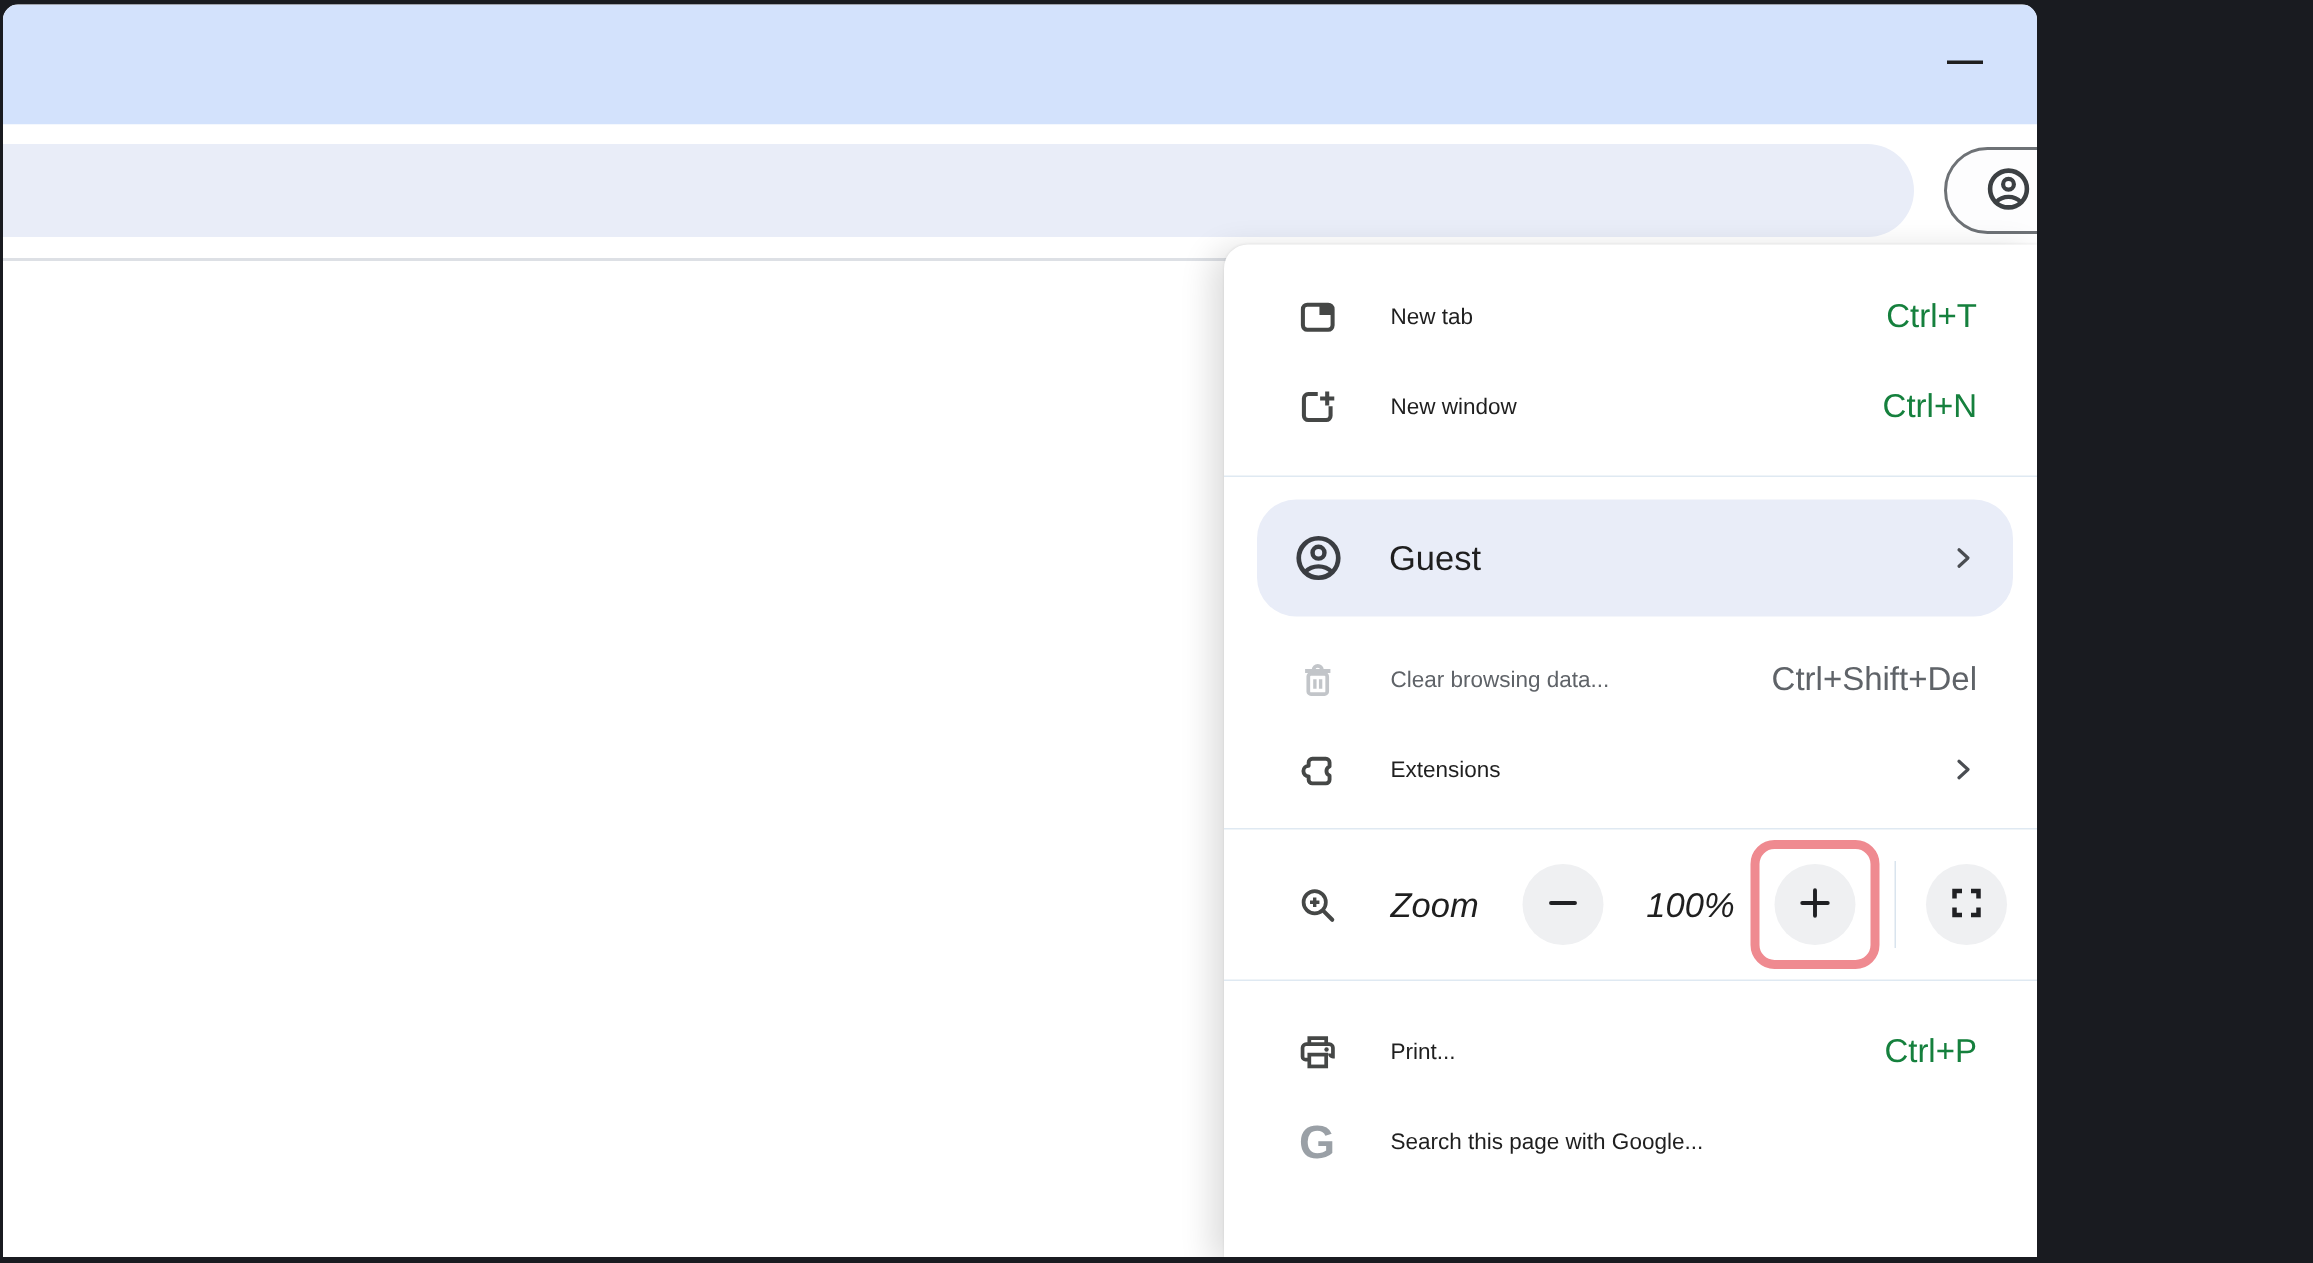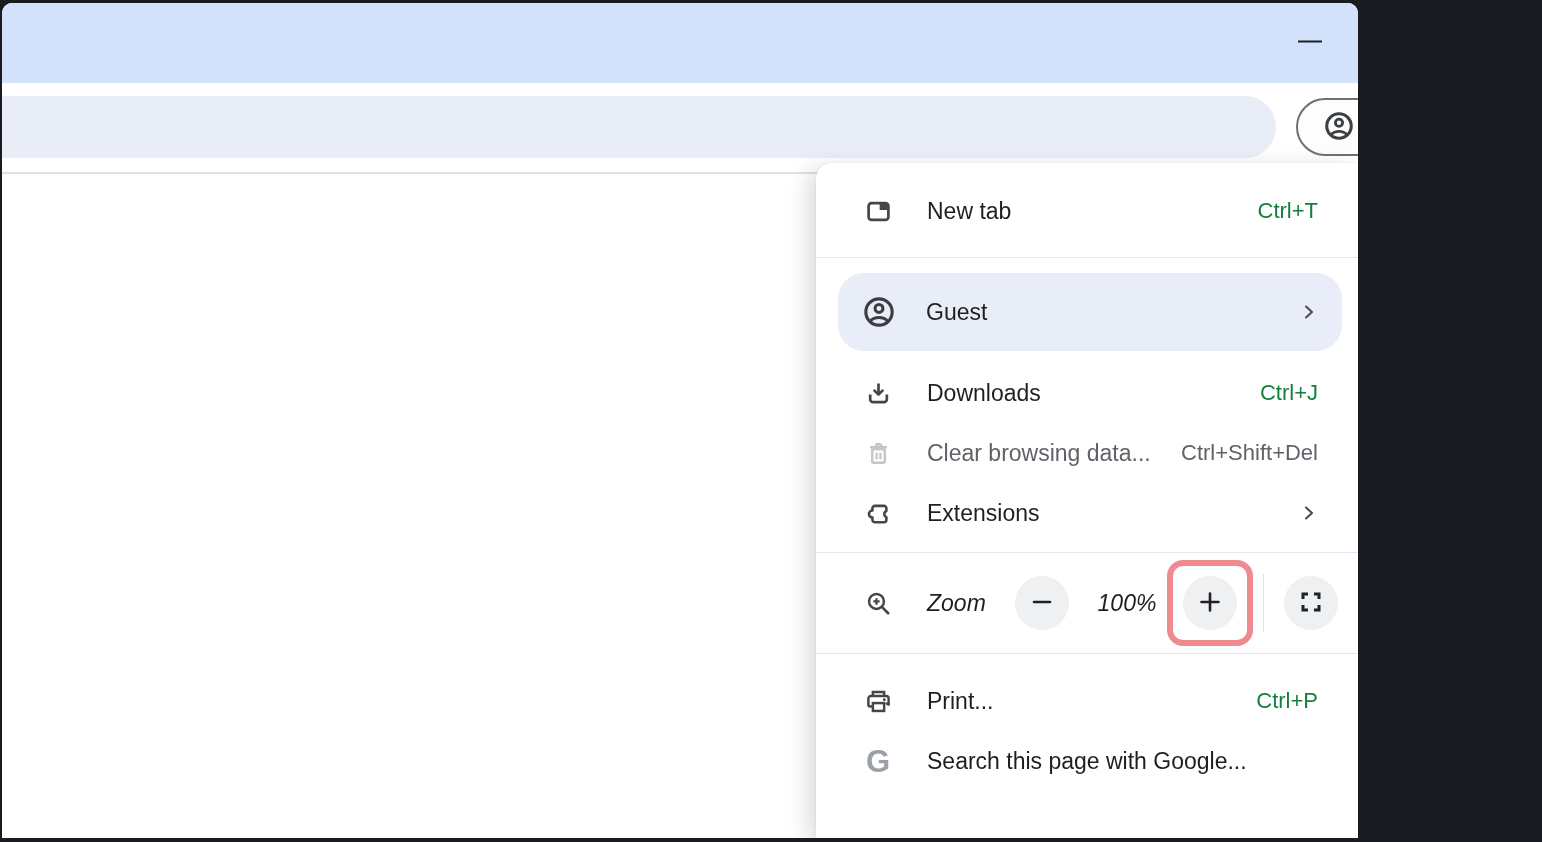--- a/index.html
+++ b/index.html
@@ -31,21 +31,21 @@
 
   
   .menu { position:absolute; left:814px; top:160px; right:0; bottom:0; background:#ffffff;
           border-radius:16px 0 0 0; box-shadow:-8px 4px 22px rgba(0,0,0,.14), 0 0 2px rgba(0,0,0,.08);
           display:flex; flex-direction:column; }
   .sp18{height:18px;} .sp16{height:16px;} .sp15{height:15px;} .sp12{height:12px;}
   .sp9{height:9px;} .sp17{height:17px;}
   .sep { height:1px; background:#dfe9f2; flex:none; }
   .mi { height:60px; display:flex; align-items:center; padding:0 40px 0 48px; cursor:pointer; flex:none; }
   .mi .ic { width:28px; height:28px; flex:none; display:flex; align-items:center; justify-content:center; }
-  .mi .label { font-size:23px; color:#1f1f1f; margin-left:35px; white-space:nowrap; }
+  .mi .label { font-size:15px; color:#1f1f1f; margin-left:35px; white-space:nowrap; }
   .mi .shortcut { margin-left:auto; font-size:22px; color:#15803d; white-space:nowrap; }
   .mi .chev { margin-left:auto; display:flex; align-items:center; }
   .mi.disabled .label, .mi.disabled .shortcut { color:#5f6368; }
   .guest-row { height:78px; margin:0 16px 0 22px; background:#e9edf8; border-radius:26px;
                display:flex; align-items:center; padding:0 24px; cursor:pointer; flex:none; }
   .guest-row .ic { width:34px; height:34px; display:flex; align-items:center; justify-content:center; }
   .guest-row .label { font-size:23px; color:#1f1f1f; margin-left:30px; }
   .guest-row .chev { margin-left:auto; display:flex; align-items:center; }
 
   
@@ -126,20 +126,30 @@
       <span class="ic">
         <svg width="27" height="27" viewBox="0 0 24 24" fill="none">
           <rect x="3.2" y="4.6" width="17.6" height="14.8" rx="2.6" stroke="#454746" stroke-width="2.4"></rect>
           <path d="M13 4.6 h5.2 a2.6 2.6 0 0 1 2.6 2.6 v3.4 h-7.8 Z" fill="#454746"></path>
         </svg>
       </span>
       <span class="label">New tab</span>
       <span class="shortcut">Ctrl+T</span>
     </div>
 
+    <div class="mi">
+      <span class="ic">
+        <svg width="27" height="27" viewBox="0 0 24 24" fill="none">
+          <path d="M12 4.2 H6.4 a2.6 2.6 0 0 0 -2.6 2.6 V17 a2.6 2.6 0 0 0 2.6 2.6 H17 a2.6 2.6 0 0 0 2.6 -2.6 V11.4" stroke="#454746" stroke-width="2.4"></path>
+          <path d="M17.6 2.6 V11 M13.4 6.8 H21.8" stroke="#454746" stroke-width="2.4"></path>
+        </svg>
+      </span>
+      <span class="label">New window</span>
+      <span class="shortcut">Ctrl+N</span>
+    </div>
 
     <div class="sp16"></div>
     <div class="sep"></div>
     <div class="sp15"></div>
 
     <div class="guest-row">
       <span class="ic">
         <svg width="36" height="36" viewBox="0 0 24 24" fill="none">
           <circle cx="12" cy="12" r="9.3" stroke="#3a3d42" stroke-width="2.2"></circle>
           <circle cx="12" cy="9.5" r="2.8" stroke="#3a3d42" stroke-width="2.1"></circle>
@@ -149,30 +159,20 @@
       <span class="label">Guest</span>
       <span class="chev">
         <svg width="18" height="18" viewBox="0 0 18 18" fill="none">
             <path d="M6 3.5 L12 9 L6 14.5" stroke="#4a4d52" stroke-width="2.1" stroke-linecap="round" stroke-linejoin="round"></path>
           </svg>
       </span>
     </div>
 
     <div class="sp12"></div>
 
-    <div class="mi">
-      <span class="ic">
-        <svg width="27" height="27" viewBox="0 0 24 24" fill="none">
-          <path d="M12 3.2 V12.6 M7.8 8.8 L12 13 L16.2 8.8" stroke="#454746" stroke-width="2.4" stroke-linejoin="round"></path>
-          <path d="M4.6 12.8 V17 a2.6 2.6 0 0 0 2.6 2.6 h9.6 a2.6 2.6 0 0 0 2.6 -2.6 V12.8" stroke="#454746" stroke-width="2.4"></path>
-        </svg>
-      </span>
-      <span class="label">Downloads</span>
-      <span class="shortcut">Ctrl+J</span>
-    </div>
 
     <div class="mi disabled">
       <span class="ic">
         <svg width="27" height="27" viewBox="0 0 24 24" fill="none">
           <path d="M4.5 6.5 H19.5" stroke="#c2c5c9" stroke-width="2.3"></path>
           <path d="M9.5 6 a2.5 2.5 0 0 1 5 0" stroke="#c2c5c9" stroke-width="2.2"></path>
           <rect x="6.4" y="8.2" width="11.2" height="12" rx="1.6" stroke="#c2c5c9" stroke-width="2.2"></rect>
           <path d="M10.3 11.4 v5.6 M13.7 11.4 v5.6" stroke="#c2c5c9" stroke-width="2"></path>
         </svg>
       </span>

